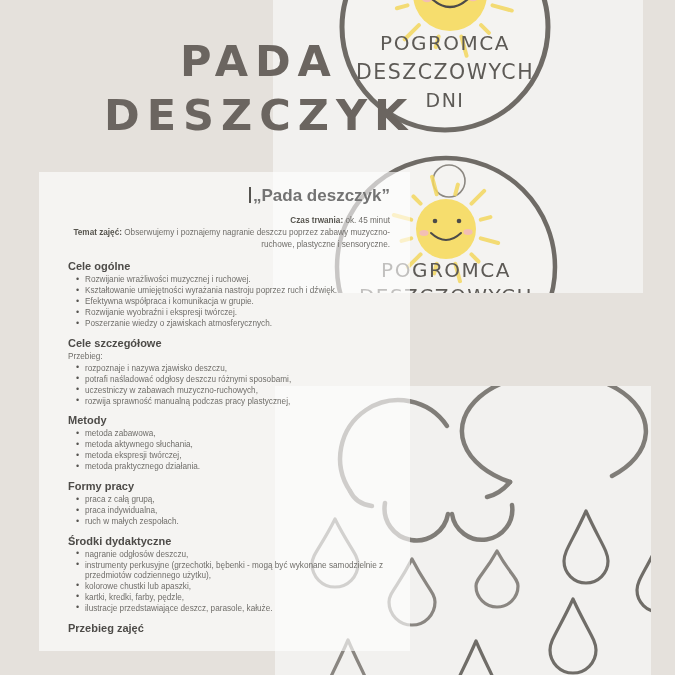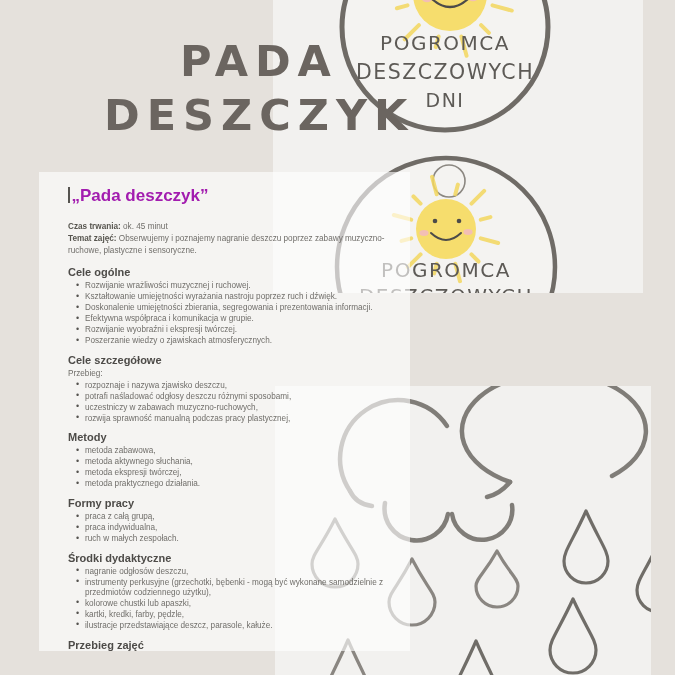--- a/index.html
+++ b/index.html
@@ -22,23 +22,23 @@
     font-family:"DejaVu Sans","Liberation Sans",sans-serif;
     font-weight:700;color:#6b6560;font-size:43px;line-height:54px;letter-spacing:7px;margin-left:44px;
   }
   
   .doc{
     position:absolute;left:39px;top:172px;width:371px;height:479px;
     background:rgba(255,255,255,0.62);
     box-sizing:border-box;padding:14px 20px 0 29px;
     overflow:hidden;color:#706e6a;
   }
-  .doc-title{font-size:17px;font-weight:700;color:#a21caf;margin:0;line-height:20px;}
+  .doc-title{font-size:17px;font-weight:700;color:#737373;margin:0;line-height:20px;text-align:right;}
   .cursor-bar{display:inline-block;width:1.5px;height:16px;background:#55534f;margin-right:2px;vertical-align:-2px;}
-  .doc-meta{margin-top:15px;font-size:8.2px;line-height:12px;}
+  .doc-meta{margin-top:9px;font-size:8.2px;line-height:12px;text-align:right;}
   .doc-meta b{color:#57554f;}
   .doc h2{font-size:11px;font-weight:700;color:#4d4b48;margin:7px 0 2px;line-height:14px;}
   .doc .intro{font-size:8.2px;margin:2px 0 0;line-height:9.8px;}
   .doc ul{margin:2px 0 0;padding:0 0 0 17px;list-style:none;}
   .doc li{position:relative;font-size:8.2px;line-height:9.8px;margin-top:1.2px;}
   .doc li::before{content:"•";position:absolute;left:-9px;top:-0.5px;color:#55534f;font-size:9px;}
 </style>
 </head>
 <body>
 
@@ -104,21 +104,20 @@
     <h1 class="doc-title"><span class="cursor-bar"></span><span>„Pada deszczyk”</span></h1>
     <p class="doc-meta">
       <b>Czas trwania:</b><span> ok. 45 minut</span><br>
       <b>Temat zajęć:</b><span> Obserwujemy i poznajemy nagranie deszczu poprzez zabawy muzyczno-ruchowe, plastyczne i sensoryczne.</span>
     </p>
     <div id="doc-sections">
         <h2>Cele ogólne</h2>
         <ul>
           <li>Rozwijanie wrażliwości muzycznej i ruchowej.</li>
           <li>Kształtowanie umiejętności wyrażania nastroju poprzez ruch i dźwięk.</li>
-          <li>Doskonalenie umiejętności zbierania, segregowania i prezentowania informacji.</li>
           <li>Efektywna współpraca i komunikacja w grupie.</li>
           <li>Rozwijanie wyobraźni i ekspresji twórczej.</li>
           <li>Poszerzanie wiedzy o zjawiskach atmosferycznych.</li>
         </ul>
         <h2>Cele szczegółowe</h2>
         <p class="intro">Przebieg:</p>
         <ul>
           <li>rozpoznaje i nazywa zjawisko deszczu,</li>
           <li>potrafi naśladować odgłosy deszczu różnymi sposobami,</li>
           <li>uczestniczy w zabawach muzyczno-ruchowych,</li>

